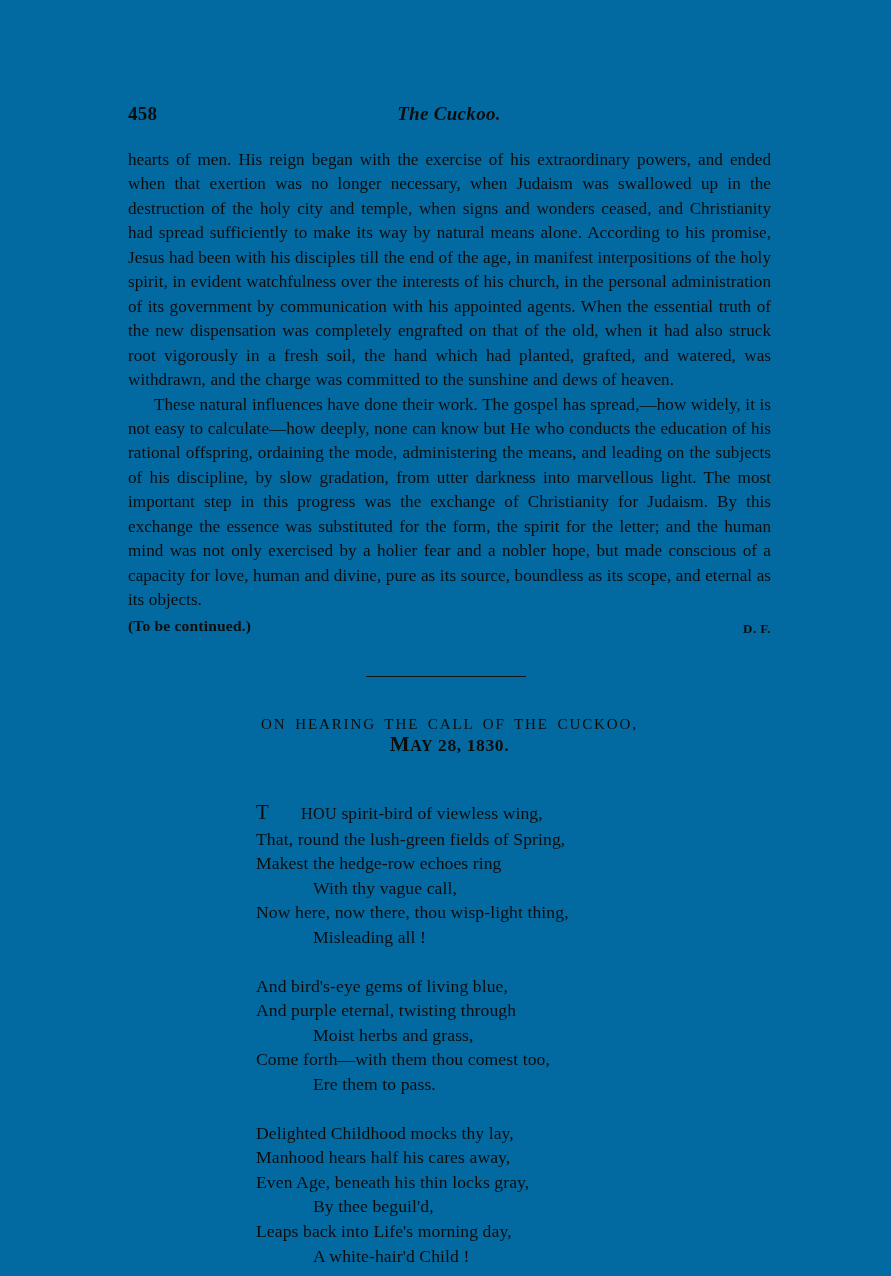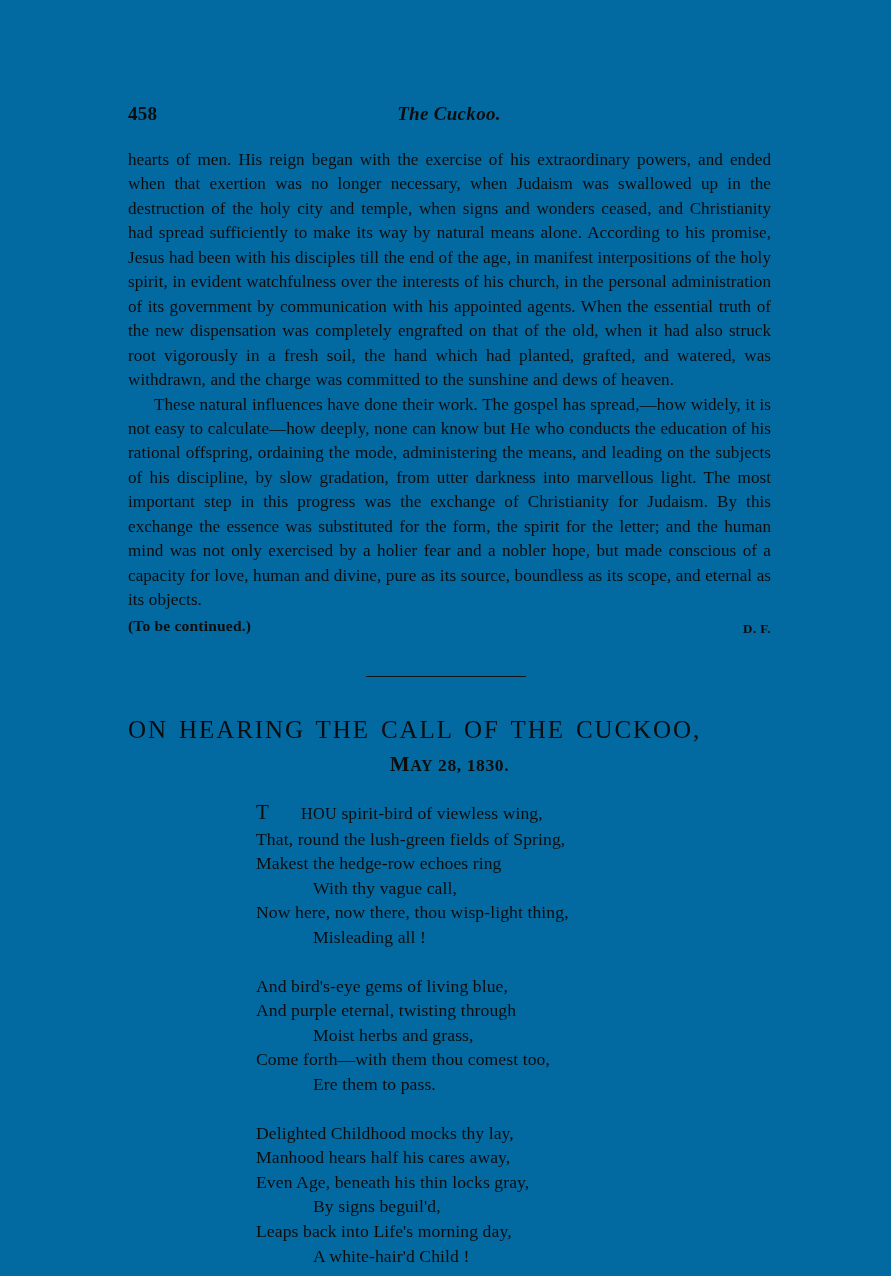--- a/index.html
+++ b/index.html
@@ -91,28 +91,29 @@
     height: 0;
     border-top: 1.6px solid #151515;
   }
 
   
   .poem-title {
     position: absolute;
     left: 128px;
     top: 716px;
     width: 643px;
-    font-size: 25px;
+    text-align: center;
+    font-size: 15px;
     letter-spacing: 1.9px;
     word-spacing: 3px;
   }
   .poem-date {
     position: absolute;
     left: 128px;
-    top: 752px;
+    top: 732px;
     width: 643px;
     text-align: center;
     font-size: 17.5px;
     font-weight: bold;
     letter-spacing: 0.6px;
   }
   .poem-date .sc {
     font-size: 21px;
   }
   .poem-date .sc-small {
@@ -192,20 +193,20 @@
       <div class="vline">And purple eternal, twisting through</div>
       <div class="vline ind">Moist herbs and grass,</div>
       <div class="vline">Come forth—with them thou comest too,</div>
       <div class="vline ind">Ere them to pass.</div>
     </div>
 
     <div class="stanza">
       <div class="vline">Delighted Childhood mocks thy lay,</div>
       <div class="vline">Manhood hears half his cares away,</div>
       <div class="vline">Even Age, beneath his thin locks gray,</div>
-      <div class="vline ind">By signs beguil'd,</div>
+      <div class="vline ind">By thee beguil'd,</div>
       <div class="vline">Leaps back into Life's morning day,</div>
       <div class="vline ind">A white-hair'd Child !</div>
     </div>
 
   </div>
 
 </div>
 
 </body></html>

